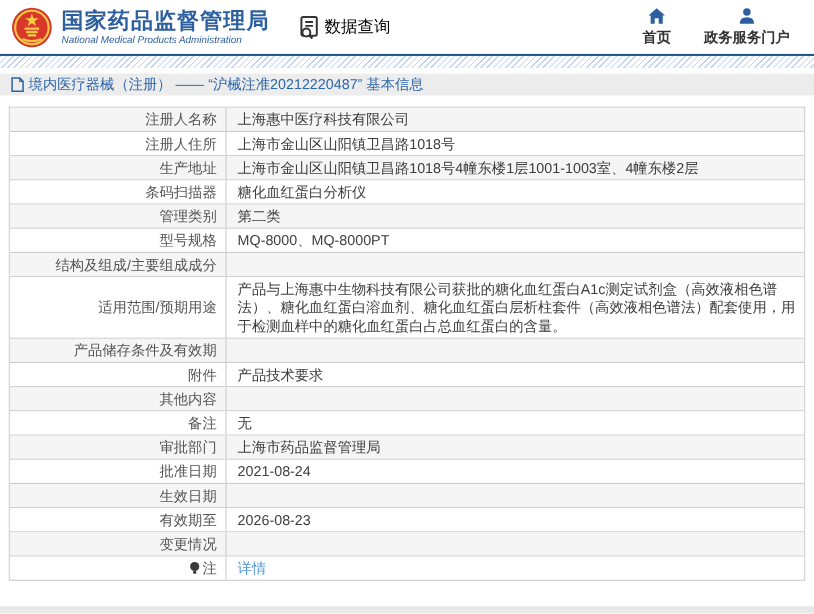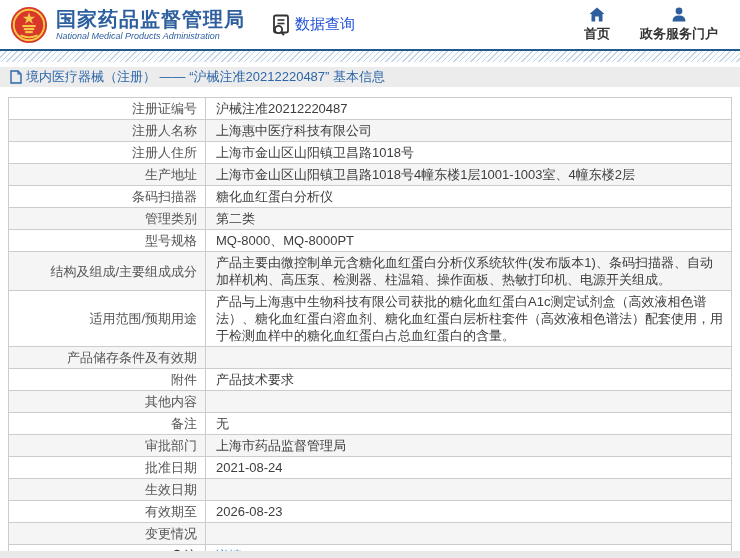--- a/index.html
+++ b/index.html
@@ -21,21 +21,21 @@
     height:51px;display:flex;align-items:center;
     border-bottom:2px solid var(--header-line);
     background:#fff;padding:0 12px 0 10px;
   }
   .emblem{width:38px;height:38px;flex:0 0 auto;}
   .agency{margin-left:8px;line-height:1.1;}
   .agency .cn{font-size:20px;font-weight:bold;color:var(--brand-blue);letter-spacing:1px;}
   .agency .en{font-size:9px;color:var(--brand-blue);margin-top:2px;font-style:italic;}
   .data-query{display:flex;align-items:center;margin-left:26px;cursor:pointer;}
   .data-query svg{width:20px;height:22px;}
-  .data-query .dq-label{font-size:15px;color:#1d4ed8;margin-left:4px;}
+  .data-query .dq-label{font-size:15px;color:#000000;margin-left:4px;}
   .header-spacer{flex:1;}
   .top-nav{display:flex;align-items:flex-start;gap:30px;margin-right:10px;font-weight:bold;}
   .nav-item{display:flex;flex-direction:column;align-items:center;gap:3px;cursor:pointer;}
   .nav-item svg{width:16px;height:15px;}
   .nav-item .nav-label{font-size:13px;color:#333;white-space:nowrap;}
   
   .hatch-band{
     height:11px;
     background-image:repeating-linear-gradient(135deg,rgba(130,165,200,.45) 0 1px,transparent 1px 4px);
     background-color:#fbfcfe;
@@ -121,24 +121,20 @@
 <div class="breadcrumb-bar">
   <svg viewBox="0 0 12 14">
     <path d="M1 1 L8 1 L11 4 L11 13 L1 13 Z" fill="none" stroke="#2d66a8" stroke-width="1.4"></path>
     <path d="M8 1 L8 4 L11 4" fill="none" stroke="#2d66a8" stroke-width="1.2"></path>
   </svg>
   <span class="breadcrumb-text">境内医疗器械（注册） ——  “沪械注准20212220487” 基本信息</span>
 </div>
 <div class="gap-md"></div>
 
 <div class="info-table" id="info-table">
-    <div class="trow">
-      <div class="tlabel">注册证编号</div>
-      <div class="tvalue">沪械注准20212220487</div>
-    </div>
     <div class="trow alt">
       <div class="tlabel">注册人名称</div>
       <div class="tvalue">上海惠中医疗科技有限公司</div>
     </div>
     <div class="trow">
       <div class="tlabel">注册人住所</div>
       <div class="tvalue">上海市金山区山阳镇卫昌路1018号</div>
     </div>
     <div class="trow alt">
       <div class="tlabel">生产地址</div>
@@ -151,21 +147,20 @@
     <div class="trow alt">
       <div class="tlabel">管理类别</div>
       <div class="tvalue">第二类</div>
     </div>
     <div class="trow">
       <div class="tlabel">型号规格</div>
       <div class="tvalue">MQ-8000、MQ-8000PT</div>
     </div>
     <div class="trow alt">
       <div class="tlabel">结构及组成/主要组成成分</div>
-      <div class="tvalue">产品主要由微控制单元含糖化血红蛋白分析仪系统软件(发布版本1)、条码扫描器、自动加样机构、高压泵、检测器、柱温箱、操作面板、热敏打印机、电源开关组成。</div>
     </div>
     <div class="trow">
       <div class="tlabel">适用范围/预期用途</div>
       <div class="tvalue">产品与上海惠中生物科技有限公司获批的糖化血红蛋白A1c测定试剂盒（高效液相色谱法）、糖化血红蛋白溶血剂、糖化血红蛋白层析柱套件（高效液相色谱法）配套使用，用于检测血样中的糖化血红蛋白占总血红蛋白的含量。</div>
     </div>
     <div class="trow alt">
       <div class="tlabel">产品储存条件及有效期</div>
       <div class="tvalue"></div>
     </div>
     <div class="trow">

